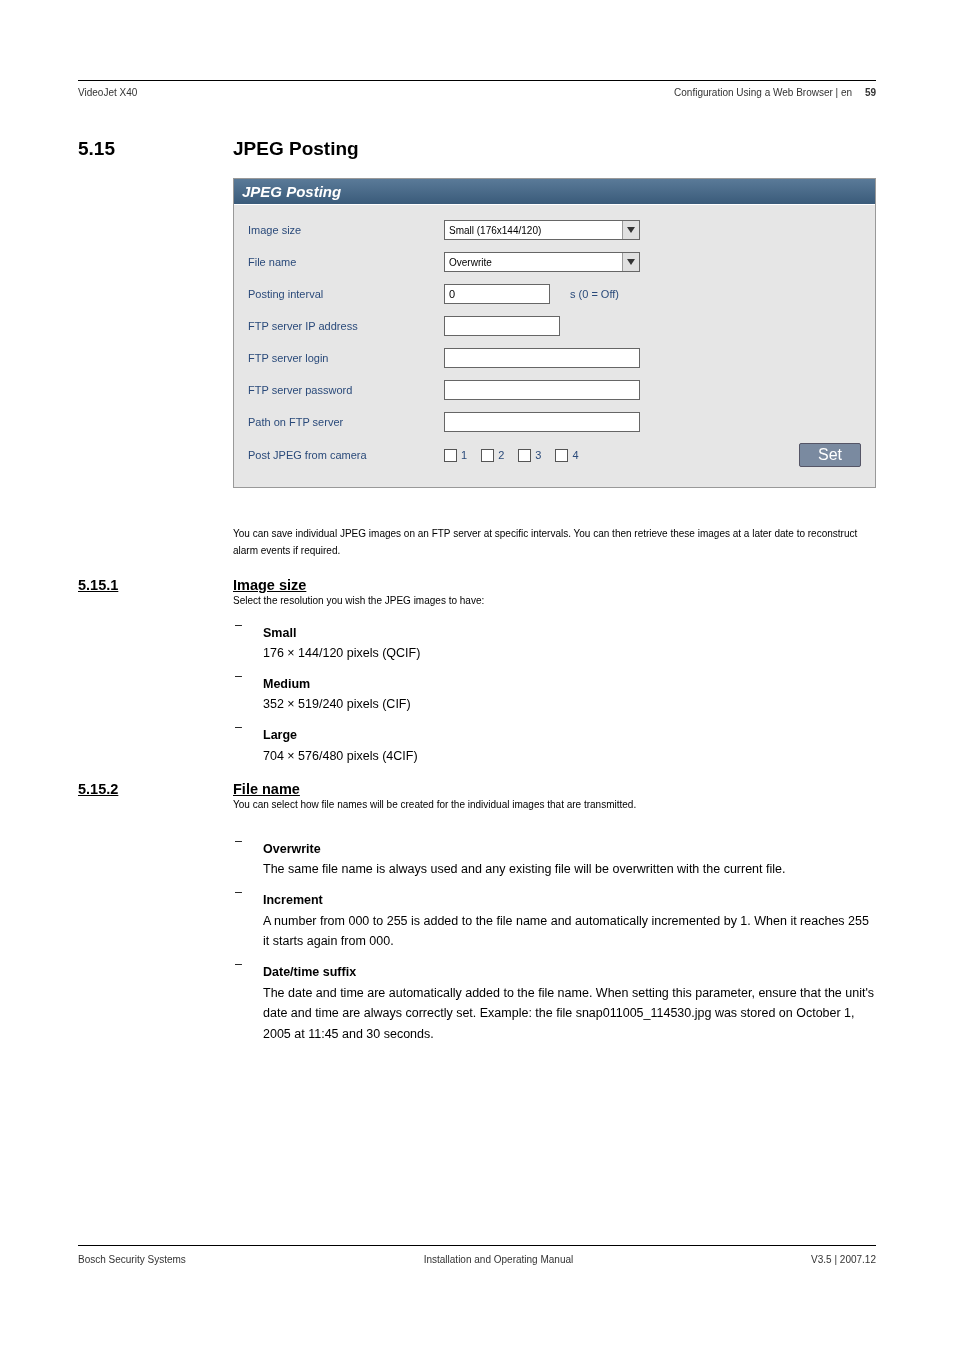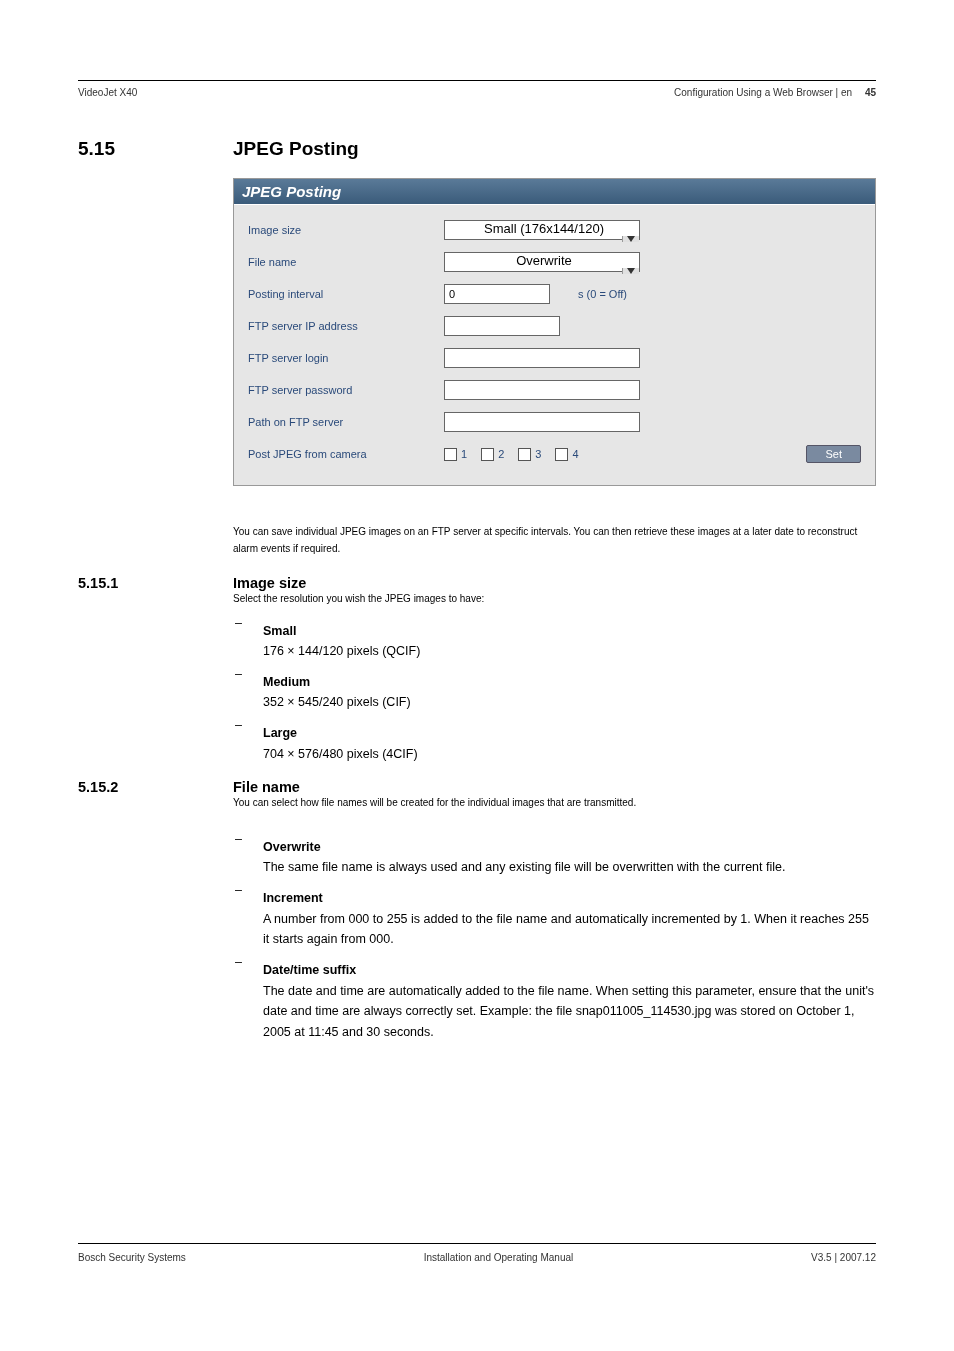--- a/index.html
+++ b/index.html
@@ -75,24 +75,23 @@
     color: #2a4a7a;
     font-size: 11px;
   }
   .fake-select {
     display: inline-flex;
     align-items: center;
     background: #fff;
     border: 1px solid #666;
     height: 20px;
     width: 196px;
-    font-size: 13px;
+    font-size: 10px;
     padding-left: 4px;
     position: relative;
-    flex-direction: column;
   }
   .fake-select .arrow-box {
     margin-left: auto;
     width: 17px;
     height: 18px;
     background: #e0e0e0;
     border-left: 1px solid #999;
     display: flex;
     align-items: center;
     justify-content: center;
@@ -102,53 +101,54 @@
     align-items: center;
     background: #fff;
     border: 1px solid #666;
     height: 20px;
     font-size: 11px;
     padding-left: 4px;
   }
   .w-small { width: 106px; }
   .w-med   { width: 116px; }
   .w-wide  { width: 196px; }
-  .off-label { color: #2a4a7a; font-size: 11px; margin-left: 28px; }
+  .off-label { color: #2a4a7a; font-size: 11px; margin-left: 20px; }
   .checkbox {
     display: inline-block;
     width: 13px;
     height: 13px;
     border: 1px solid #555;
     background: #fff;
     vertical-align: middle;
   }
   .cb-label {
     color: #2a4a7a;
     font-size: 11px;
     margin-left: 4px;
     margin-right: 14px;
     vertical-align: middle;
   }
   .set-btn {
     margin-left: auto;
     background: #7a8aa0;
     color: #fff;
-    font-size: 11px;
+    font-size: 16px;
     border: 1px solid #556;
     padding: 2px 18px;
     border-radius: 2px;
   }
   .body-text {
     font-size: 10px;
     line-height: 1.65;
     margin-bottom: 18px;
   }
   .subsection-row {
     display: flex;
     align-items: flex-start;
+    text-decoration: underline;
   }
   .subsection-num {
     width: 155px;
     flex-shrink: 0;
     font-weight: bold;
     font-size: 14.5px;
   }
   .subsection-title {
     font-weight: bold;
     font-size: 14.5px;
@@ -183,21 +183,21 @@
 </style>
 </head>
 <body>
 
 <div class="page">
   <div class="header-rule"></div>
   <div class="header-row">
     <span>VideoJet X40</span>
     <span class="header-right">
       <span>Configuration Using a Web Browser | en</span>
-      <span class="page-num">45</span>
+      <span class="page-num">59</span>
     </span>
   </div>
 
   <div class="section-row">
     <div class="section-num">5.15</div>
     <div class="section-title">JPEG Posting</div>
   </div>
 
   <div class="content-indent">
 
@@ -289,21 +289,21 @@
         <div class="dash">–</div>
         <div class="li-body">
           <span class="li-label">Small</span>
           <span class="li-desc">176 × 144/120 pixels (QCIF)</span>
         </div>
       </div>
       <div class="list-item">
         <div class="dash">–</div>
         <div class="li-body">
           <span class="li-label">Medium</span>
-          <span class="li-desc">352 × 545/240 pixels (CIF)</span>
+          <span class="li-desc">352 × 519/240 pixels (CIF)</span>
         </div>
       </div>
       <div class="list-item">
         <div class="dash">–</div>
         <div class="li-body">
           <span class="li-label">Large</span>
           <span class="li-desc">704 × 576/480 pixels (4CIF)</span>
         </div>
       </div>
     </div>

